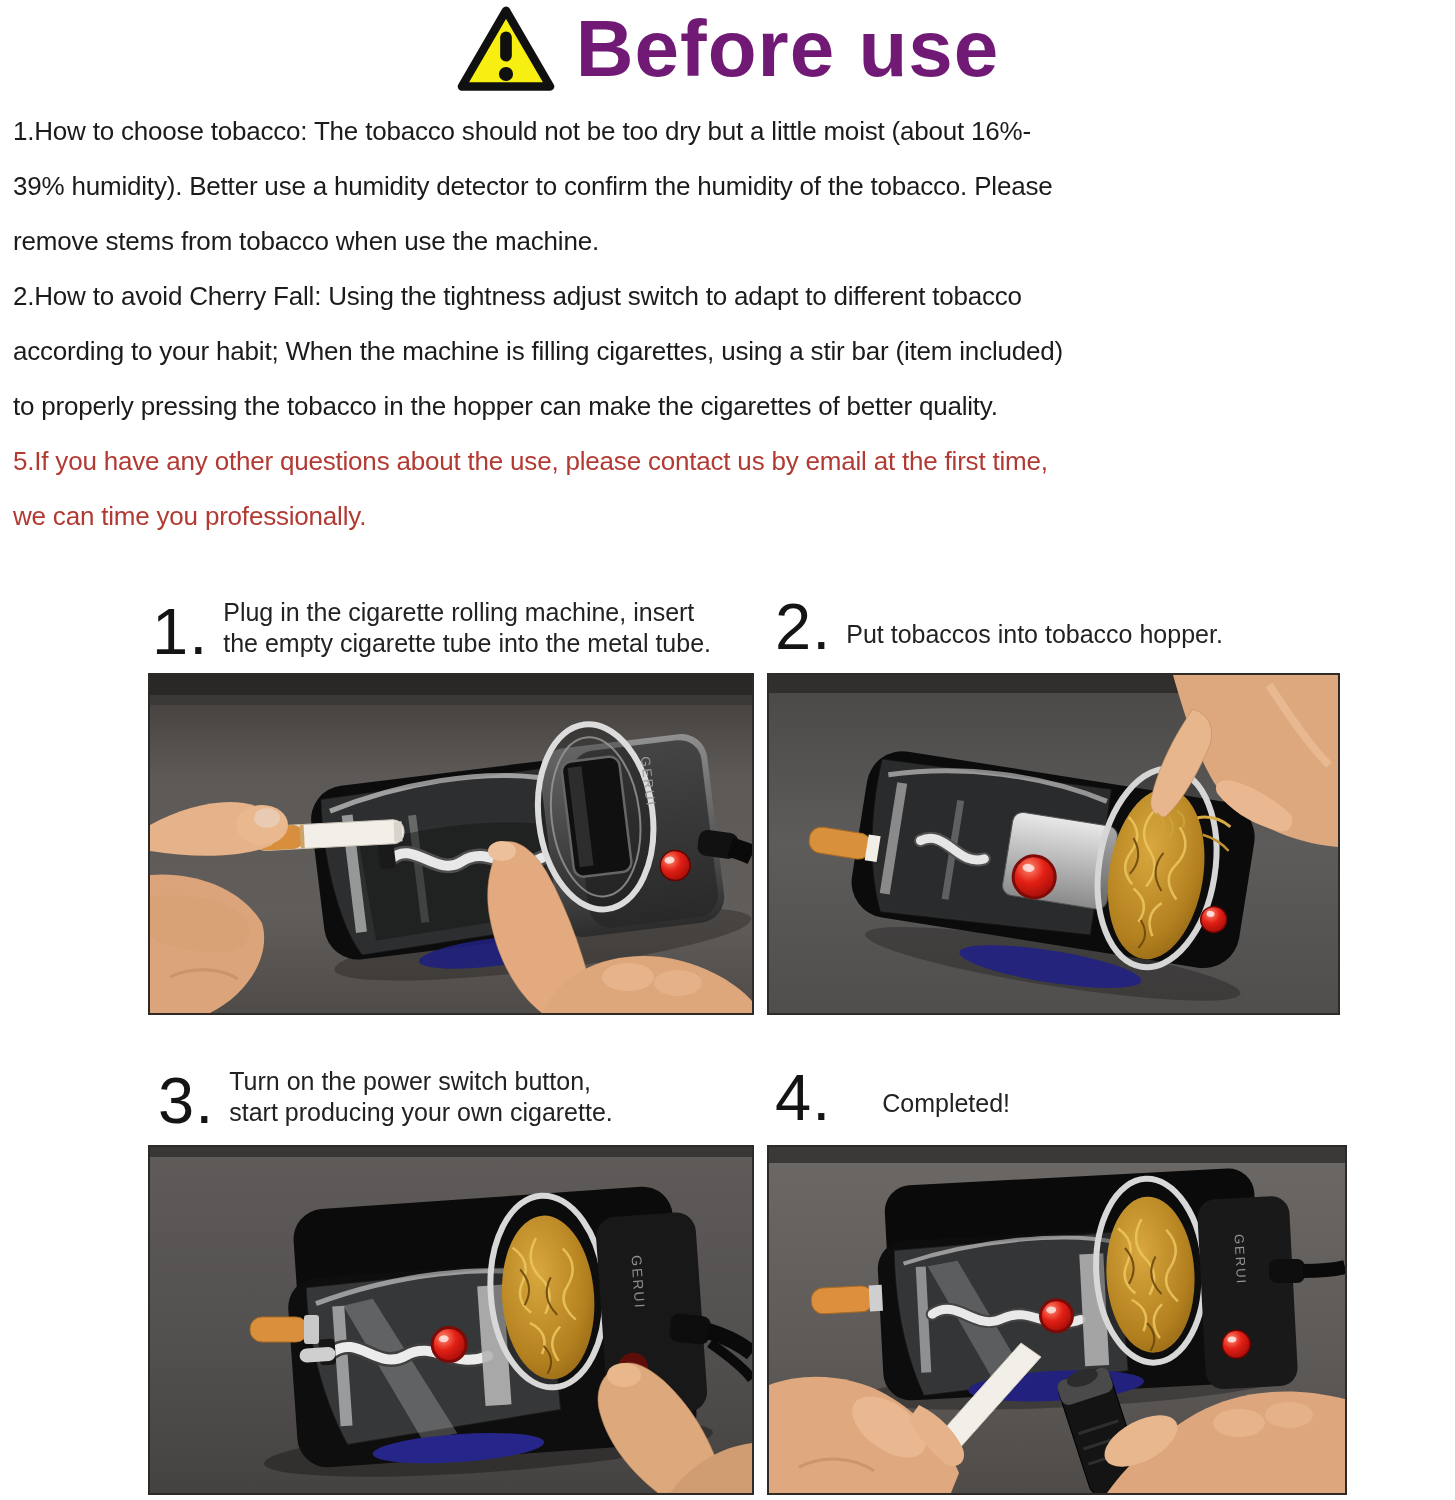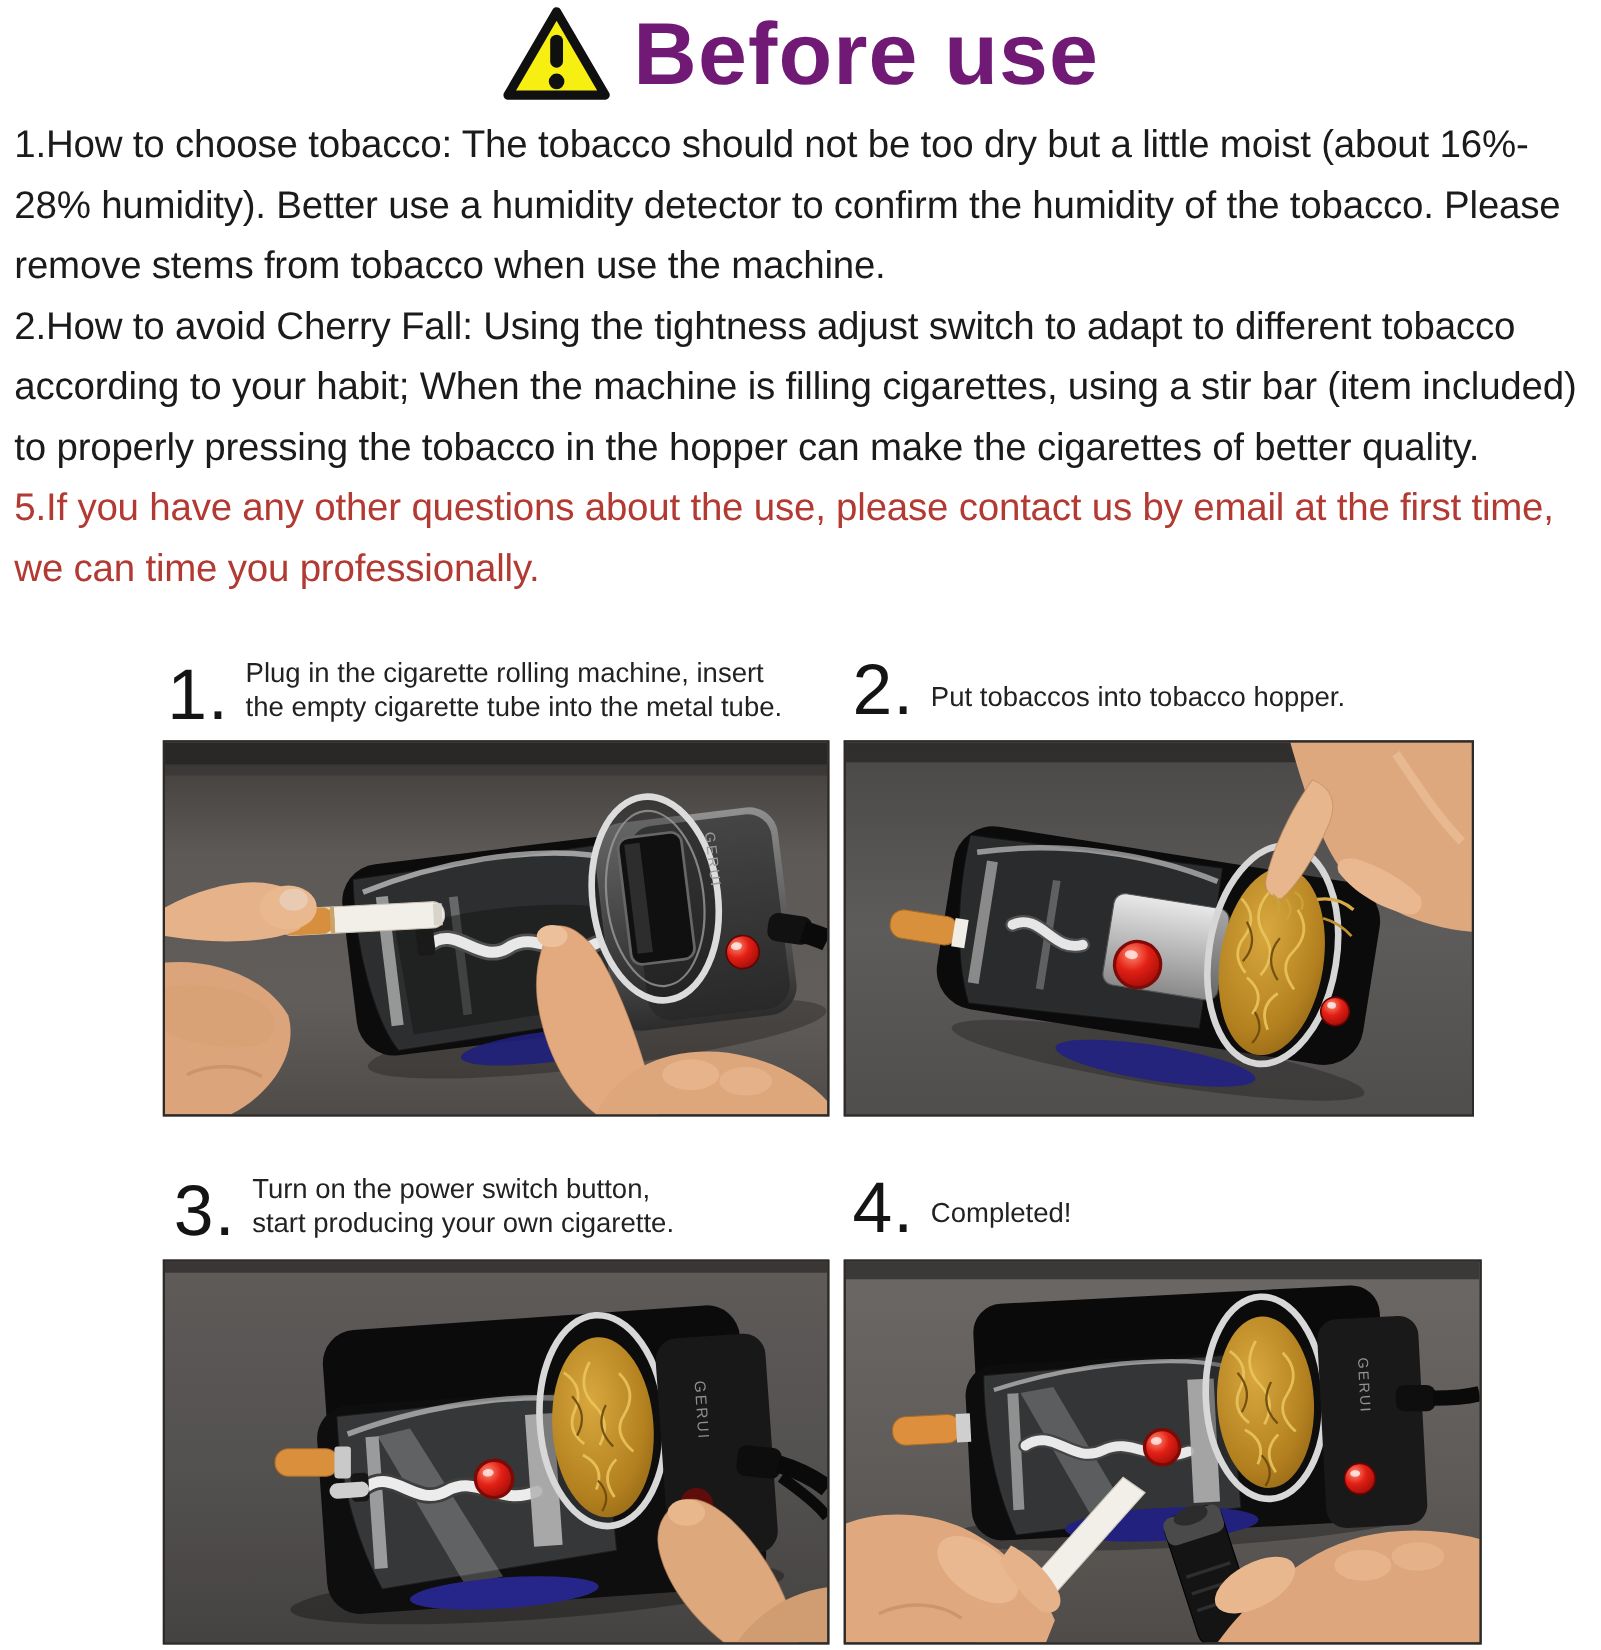--- a/index.html
+++ b/index.html
@@ -8,34 +8,34 @@
 
   
   .title-row{position:absolute;left:0;top:2px;width:100%;display:flex;
              justify-content:center;align-items:center;gap:20px;}
   .warning-box{width:100px;height:94px;}
   .warning-box svg{display:block;width:100%;height:100%;}
   .page-title{font-size:80px;font-weight:bold;color:#701a75;letter-spacing:1px;line-height:1;}
 
   
   .intro{position:absolute;left:13px;top:104px;width:1440px;}
-  .intro-line{font-size:35px;line-height:55px;color:#1b1b1b;white-space:nowrap;letter-spacing:-0.2px;}
+  .intro-line{font-size:26px;line-height:55px;color:#1b1b1b;white-space:nowrap;letter-spacing:-0.2px;}
   .intro-line.red{color:#b23a33;}
 
   
   .step-head{position:absolute;display:flex;align-items:flex-end;gap:15px;}
   .step-num{font-size:65px;line-height:.92;font-weight:400;color:#141414;letter-spacing:1px;}
   .step-cap{display:flex;flex-direction:column;justify-content:flex-end;padding-bottom:3px;}
   .step-cap .cl{font-size:25px;line-height:31px;color:#222;white-space:nowrap;}
   #head1{left:152px;top:597px;}
   #head2{left:775px;top:597px;}
   #head2 .step-cap{padding-bottom:7px;}
   #head3{left:158px;top:1066px;}
   #head4{left:775px;top:1068px;}
-  #head4 .step-cap{padding-bottom:9px;}
+  #head4 .step-cap{padding-bottom:9px;margin-left:36px;}
 
   
   .photo{position:absolute;border:2px solid #2d2a27;box-sizing:border-box;background:#555;}
   .photo svg{display:block;width:100%;height:100%;}
   #photo1{left:148px;top:673px;width:606px;height:342px;}
   #photo2{left:767px;top:673px;width:573px;height:342px;}
   #photo3{left:148px;top:1145px;width:606px;height:350px;}
   #photo4{left:767px;top:1145px;width:580px;height:350px;}
 </style>
 </head>
@@ -49,21 +49,21 @@
         <path d="M60,9 L113,100 L7,100 Z" fill="#f8ef12" stroke="#101010" stroke-width="10" stroke-linejoin="round"></path>
         <rect x="53" y="34" width="14" height="36" rx="7" fill="#101010"></rect>
         <circle cx="60" cy="85" r="8.5" fill="#101010"></circle>
       </svg>
     </div>
     <div class="page-title">Before use</div>
   </div>
 
   <div class="intro">
     <div class="intro-line">1.How to choose tobacco: The tobacco should not be too dry but a little moist (about 16%-</div>
-    <div class="intro-line">28% humidity). Better use a humidity detector to confirm the humidity of the tobacco. Please</div>
+    <div class="intro-line">39% humidity). Better use a humidity detector to confirm the humidity of the tobacco. Please</div>
     <div class="intro-line">remove stems from tobacco when use the machine.</div>
     <div class="intro-line">2.How to avoid Cherry Fall: Using the tightness adjust switch to adapt to different tobacco</div>
     <div class="intro-line">according to your habit; When the machine is filling cigarettes, using a stir bar (item included)</div>
     <div class="intro-line">to properly pressing the tobacco in the hopper can make the cigarettes of better quality.</div>
     <div class="intro-line red">5.If you have any other questions about the use, please contact us by email at the first time,</div>
     <div class="intro-line red"> we can time you professionally.</div>
   </div>
 
   <div class="step-head" id="head1">
     <div class="step-num">1.</div>

